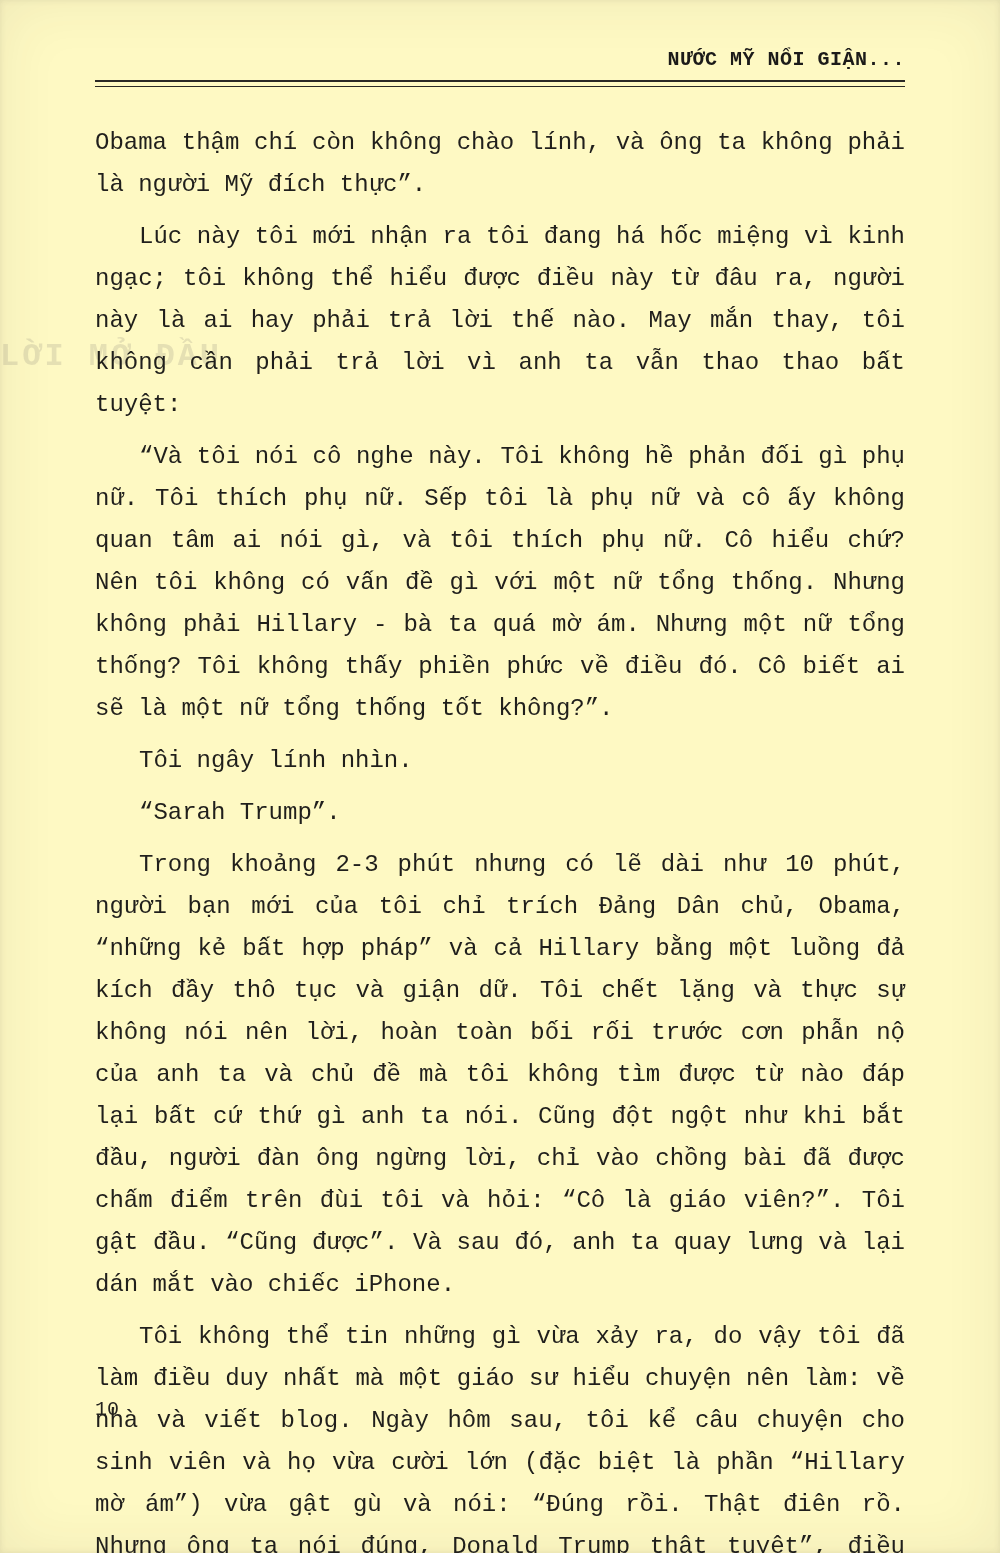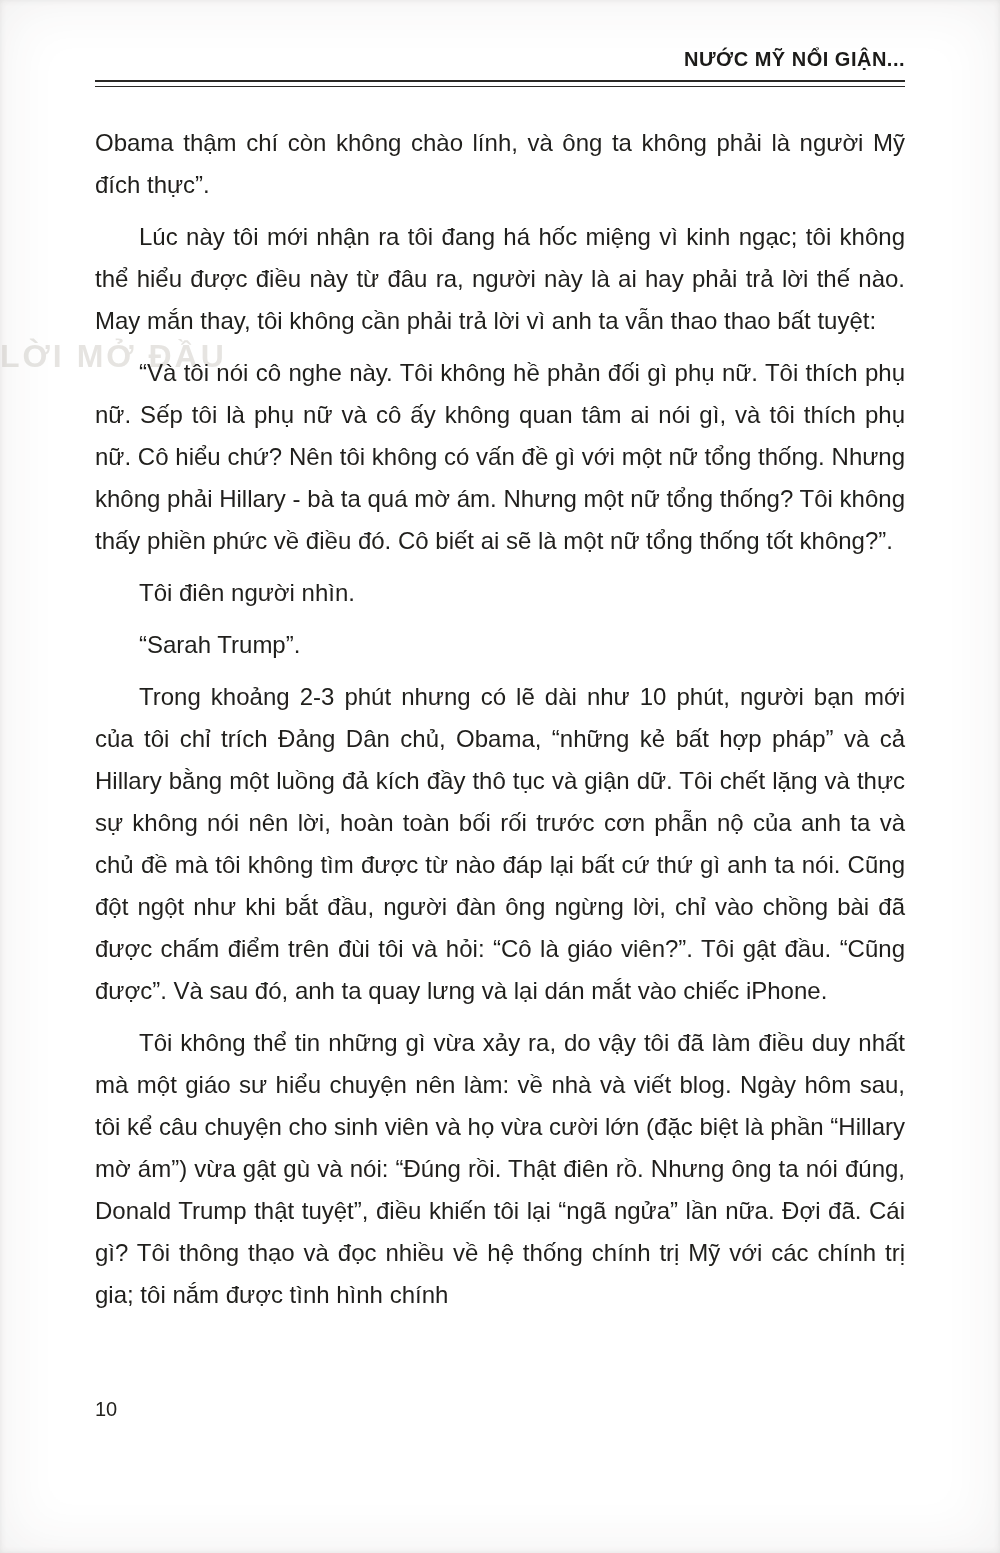--- a/index.html
+++ b/index.html
@@ -5,24 +5,24 @@
   html, body {
     margin: 0;
     padding: 0;
     background: #e9e7e3;
   }
   .page {
     position: relative;
     width: 1000px;
     height: 1553px;
     margin: 0 auto;
-    background: #ffffff;
+    background: #fef9c3;
     box-shadow: inset 0 0 60px rgba(60,55,45,0.08), inset 0 0 6px rgba(60,55,45,0.10);
     overflow: hidden;
-    font-family: Liberation Sans, sans-serif;
+    font-family: Liberation Mono, monospace;
     color: #1d1c1a;
   }
   .running-header {
     position: absolute;
     top: 48px;
     left: 95px;
     right: 95px;
     text-align: right;
     font-size: 20px;
     font-weight: bold;
@@ -86,21 +86,21 @@
   <div class="running-header">NƯỚC MỸ NỔI GIẬN...</div>
 
   <div class="header-rule"></div>
 
   <div class="bleed-through">LỜI MỞ ĐẦU</div>
 
   <div class="body-text">
       <p class="para">Obama thậm chí còn không chào lính, và ông ta không phải là người Mỹ đích thực”.</p>
       <p class="para indent">Lúc này tôi mới nhận ra tôi đang há hốc miệng vì kinh ngạc; tôi không thể hiểu được điều này từ đâu ra, người này là ai hay phải trả lời thế nào. May mắn thay, tôi không cần phải trả lời vì anh ta vẫn thao thao bất tuyệt:</p>
       <p class="para indent">“Và tôi nói cô nghe này. Tôi không hề phản đối gì phụ nữ. Tôi thích phụ nữ. Sếp tôi là phụ nữ và cô ấy không quan tâm ai nói gì, và tôi thích phụ nữ. Cô hiểu chứ? Nên tôi không có vấn đề gì với một nữ tổng thống. Nhưng không phải Hillary - bà ta quá mờ ám. Nhưng một nữ tổng thống? Tôi không thấy phiền phức về điều đó. Cô biết ai sẽ là một nữ tổng thống tốt không?”.</p>
-      <p class="para indent">Tôi điên người nhìn.</p>
+      <p class="para indent">Tôi ngây lính nhìn.</p>
       <p class="para indent">“Sarah Trump”.</p>
       <p class="para indent">Trong khoảng 2-3 phút nhưng có lẽ dài như 10 phút, người bạn mới của tôi chỉ trích Đảng Dân chủ, Obama, “những kẻ bất hợp pháp” và cả Hillary bằng một luồng đả kích đầy thô tục và giận dữ. Tôi chết lặng và thực sự không nói nên lời, hoàn toàn bối rối trước cơn phẫn nộ của anh ta và chủ đề mà tôi không tìm được từ nào đáp lại bất cứ thứ gì anh ta nói. Cũng đột ngột như khi bắt đầu, người đàn ông ngừng lời, chỉ vào chồng bài đã được chấm điểm trên đùi tôi và hỏi: “Cô là giáo viên?”. Tôi gật đầu. “Cũng được”. Và sau đó, anh ta quay lưng và lại dán mắt vào chiếc iPhone.</p>
       <p class="para indent">Tôi không thể tin những gì vừa xảy ra, do vậy tôi đã làm điều duy nhất mà một giáo sư hiểu chuyện nên làm: về nhà và viết blog. Ngày hôm sau, tôi kể câu chuyện cho sinh viên và họ vừa cười lớn (đặc biệt là phần “Hillary mờ ám”) vừa gật gù và nói: “Đúng rồi. Thật điên rồ. Nhưng ông ta nói đúng, Donald Trump thật tuyệt”, điều khiến tôi lại “ngã ngửa” lần nữa. Đợi đã. Cái gì? Tôi thông thạo và đọc nhiều về hệ thống chính trị Mỹ với các chính trị gia; tôi nắm được tình hình chính</p>
     </div>
 
   <div class="page-number">10</div>
 
 </div>
 
 </body></html>

